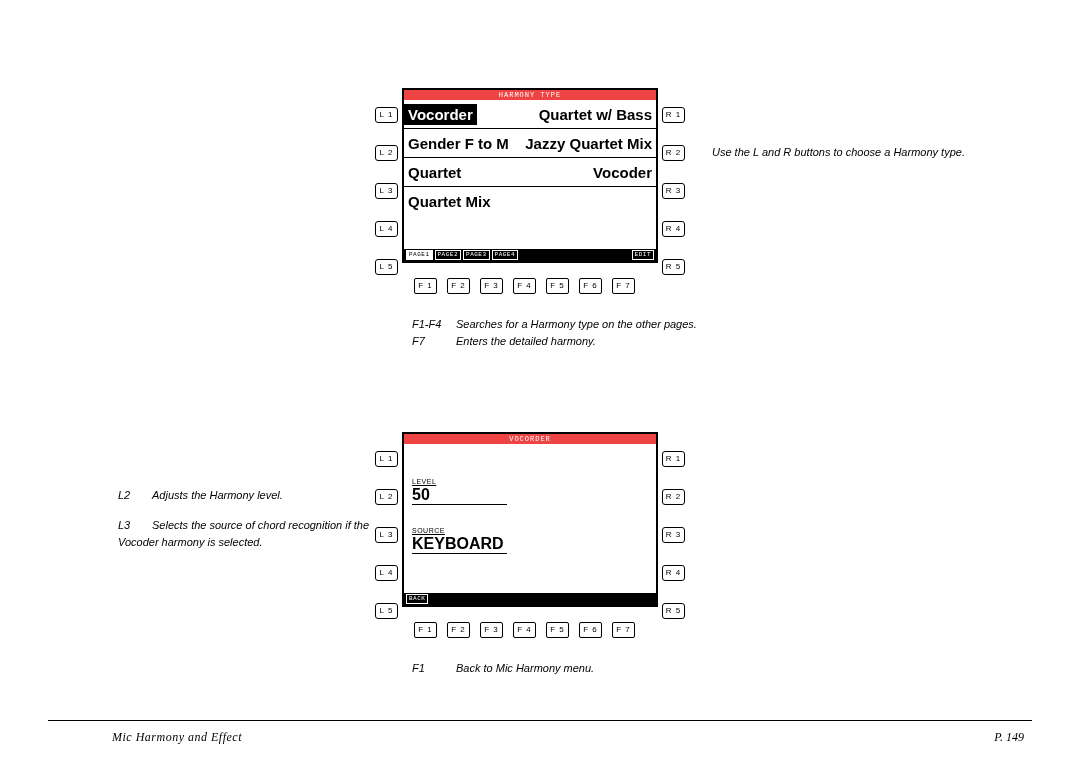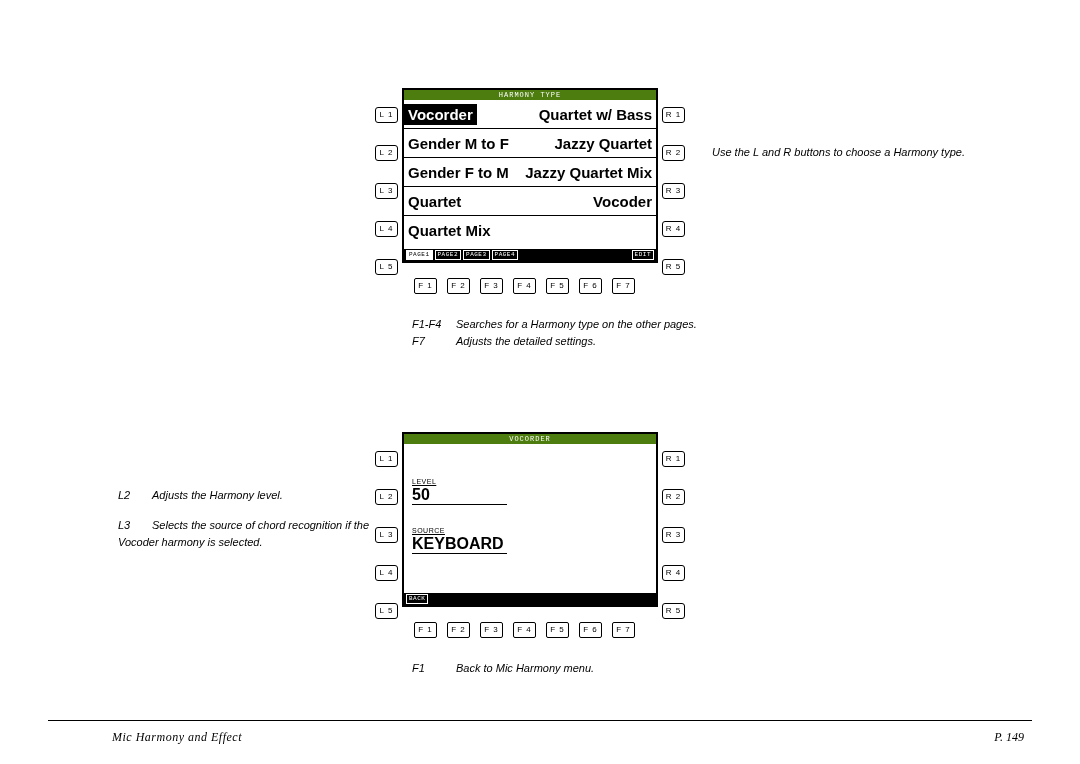--- a/index.html
+++ b/index.html
@@ -27,21 +27,21 @@
   .lcd {
     width: 256px;
     height: 175px;
     border: 2px solid #000;
     background: #fff;
     position: relative;
     box-sizing: border-box;
   }
   .lcd-title {
     height: 10px;
-    background: #4d7c0f;
+    background: #ef4444;
     color: #fff;
     font-family: 'Courier New', monospace;
     font-size: 7px;
     letter-spacing: 1px;
     text-align: center;
     line-height: 10px;
   }
   .lcd-rows {
     height: 150px;
   }
@@ -241,24 +241,20 @@
     </div>
 
     <div class="lcd">
       <div class="lcd-title">HARMONY TYPE</div>
       <div class="lcd-rows">
         <div class="lcd-row sel-left">
           <span class="cell-left">Vocorder</span>
           <span>Quartet w/ Bass</span>
         </div>
         <div class="lcd-row">
-          <span>Gender M to F</span>
-          <span>Jazzy Quartet</span>
-        </div>
-        <div class="lcd-row">
           <span>Gender F to M</span>
           <span>Jazzy Quartet Mix</span>
         </div>
         <div class="lcd-row">
           <span>Quartet</span>
           <span>Vocoder</span>
         </div>
         <div class="lcd-row">
           <span>Quartet Mix</span>
           <span></span>
@@ -280,21 +276,21 @@
       <div class="fbtn">F 4</div>
       <div class="fbtn">F 5</div>
       <div class="fbtn">F 6</div>
       <div class="fbtn">F 7</div>
     </div>
   </div>
 
   <div class="caption cap-right1">Use the L and R buttons to choose a Harmony type.</div>
   <div class="caption cap-under1">
     <div><span class="k">F1-F4</span><span>Searches for a Harmony type on the other pages.</span></div>
-    <div><span class="k">F7</span><span>Adjusts the detailed settings.</span></div>
+    <div><span class="k">F7</span><span>Enters the detailed harmony.</span></div>
   </div>
 
   <div class="screen-assembly screen2">
     <div class="sidecol left">
       <div class="row-spacing">
           <div class="sidebtn">L 1</div>
         </div>
       <div class="row-spacing">
           <div class="sidebtn">L 2</div>
         </div>

